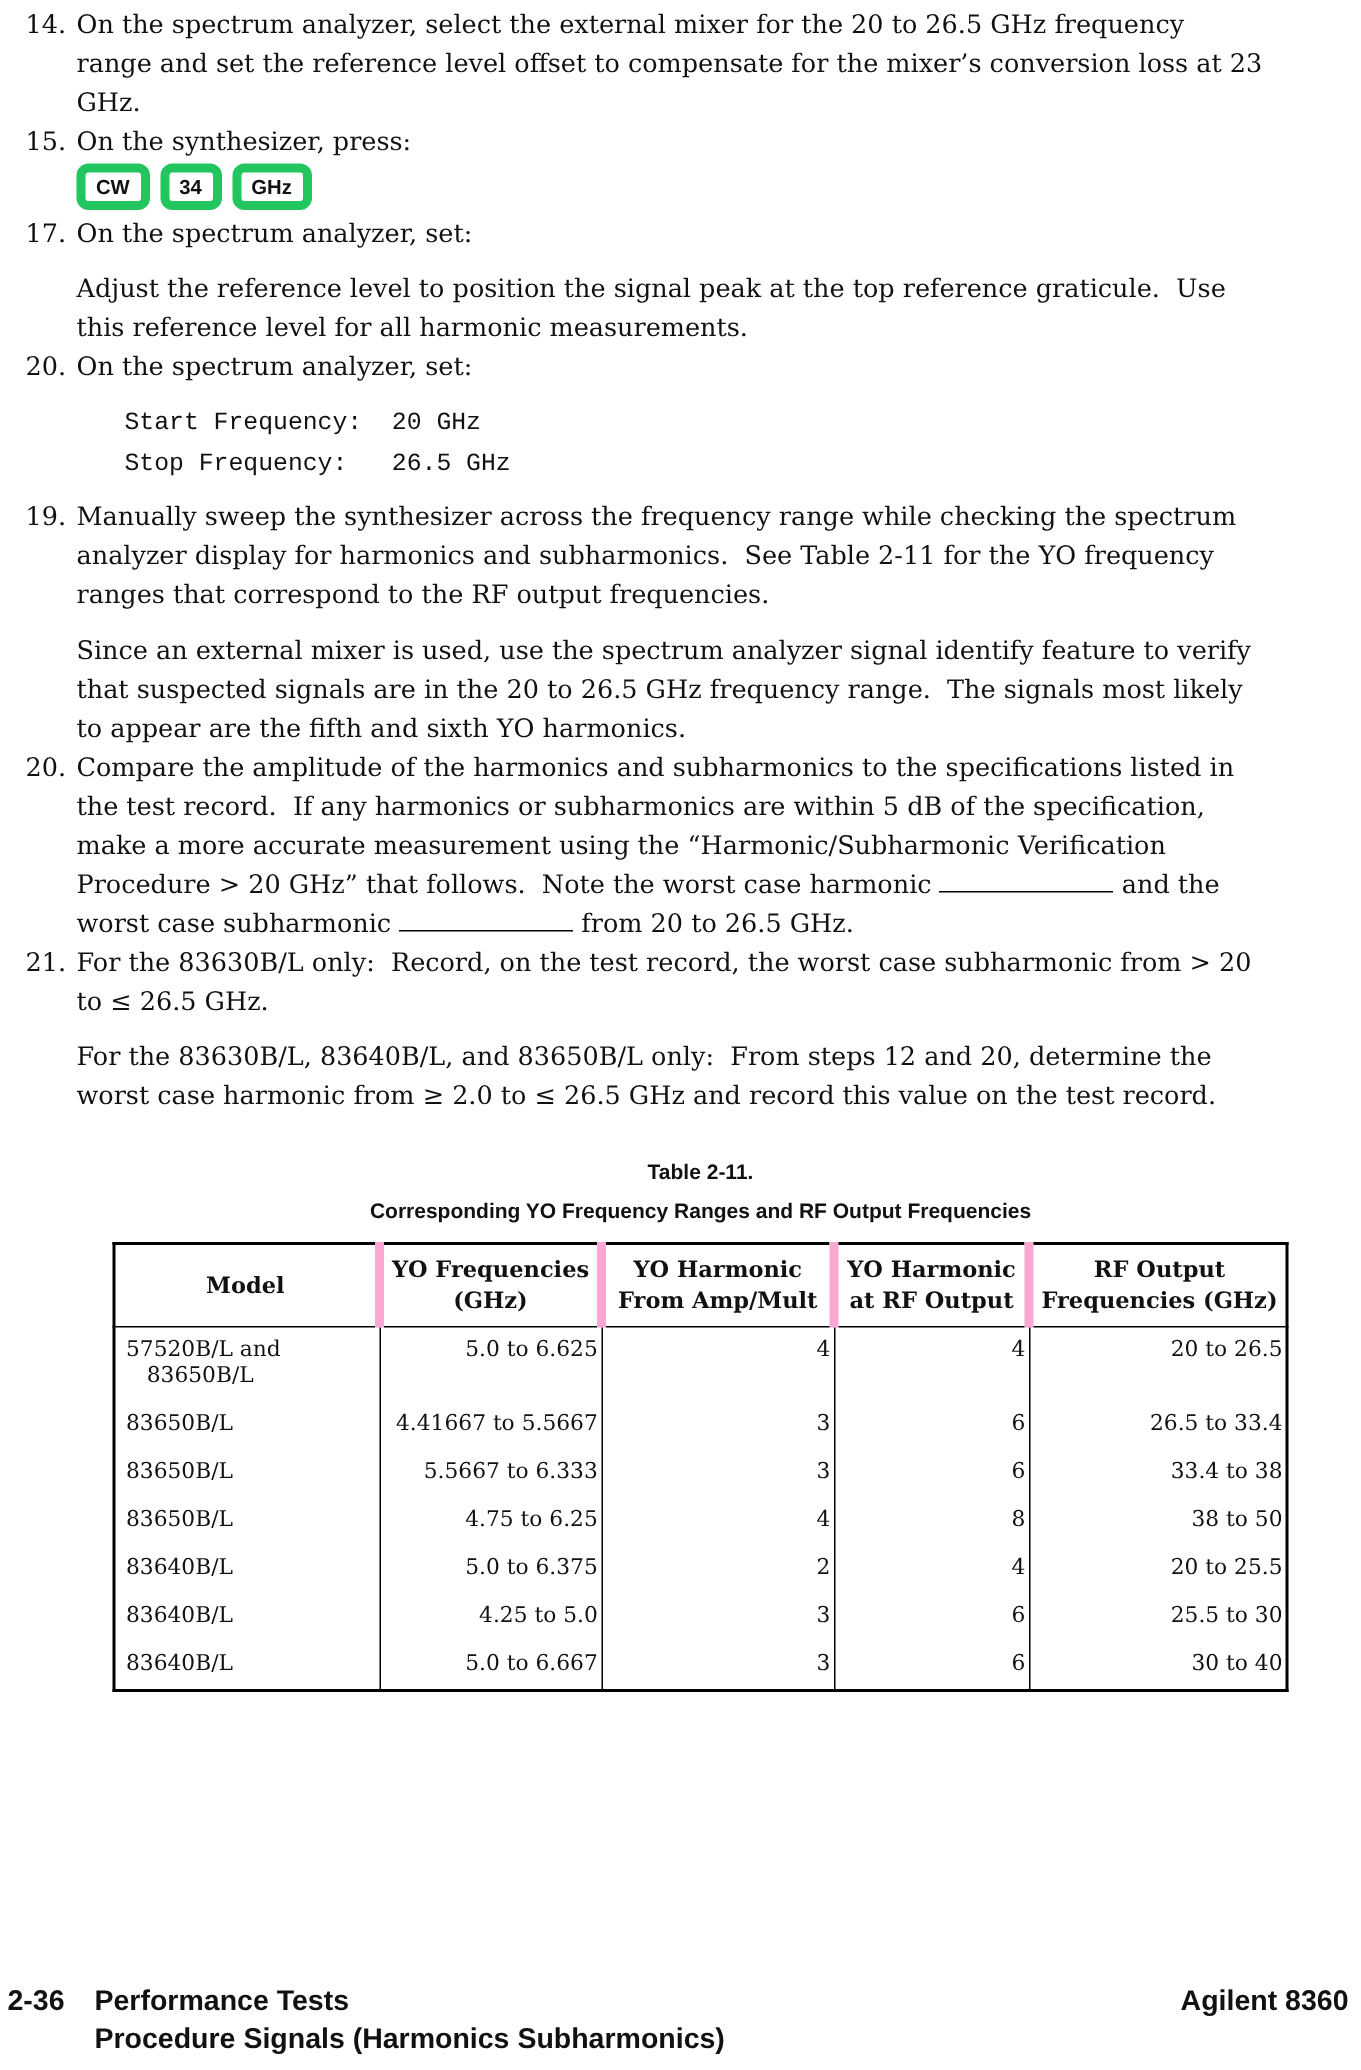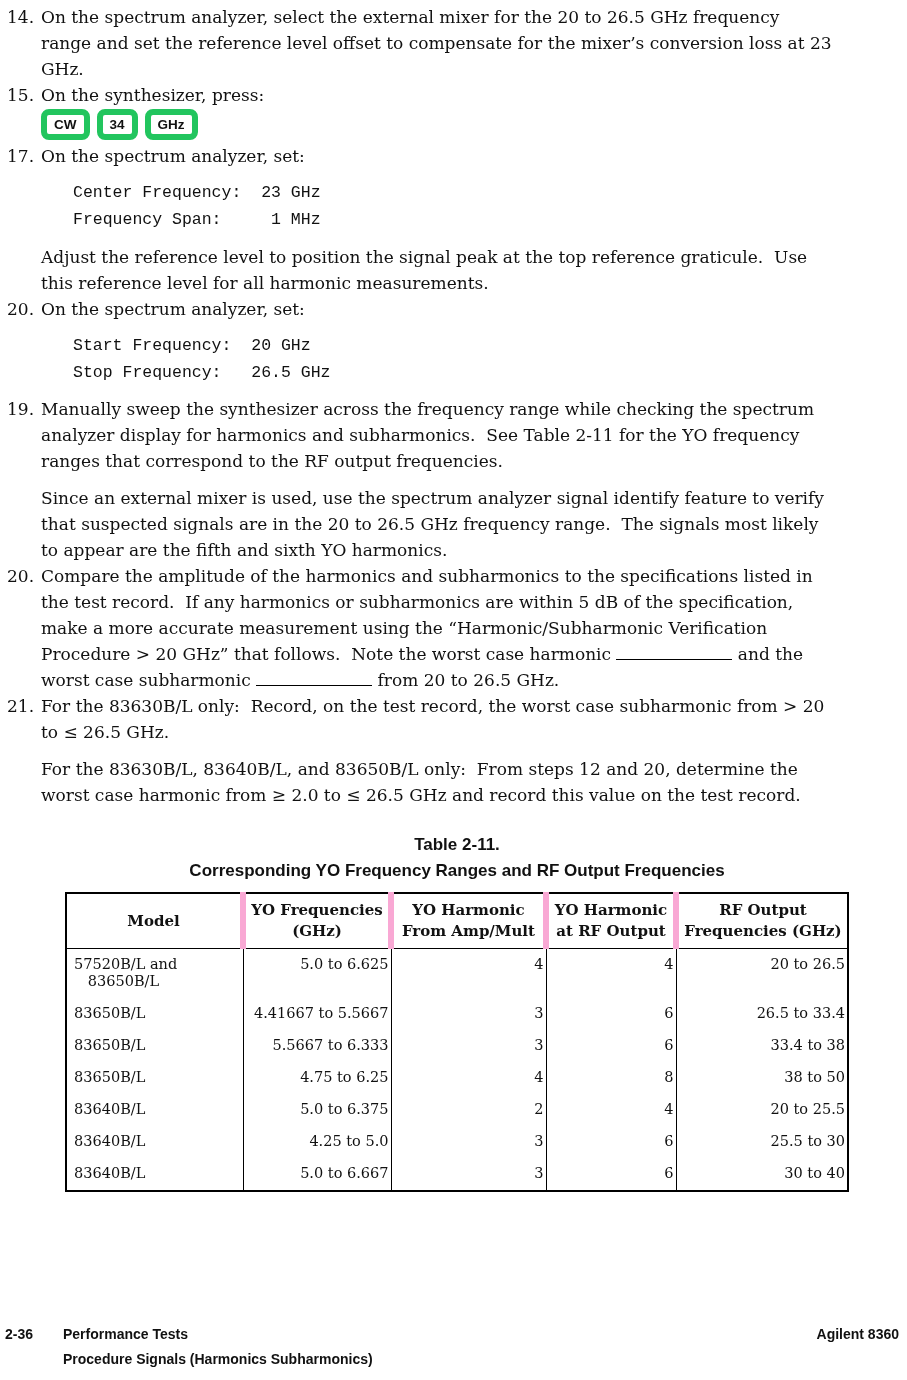--- a/index.html
+++ b/index.html
@@ -4,21 +4,21 @@
 <style>
   html,body{margin:0;padding:0;background:#ffffff;}
   .page{
     position:relative;
     width:907px;height:1380px;
     background:#ffffff;
     color:#111;
     font-family:"DejaVu Serif","Liberation Serif",serif;
     font-size:17px;line-height:26px;
     box-sizing:border-box;
-    padding:4px 8px 0 7px;
+    padding:4px 8px 0 17px;
     overflow:hidden;
   }
   .step{display:flex;align-items:flex-start;}
   .step .num{flex:0 0 34px;}
   .step .body{flex:1;min-width:0;}
   .t{white-space:pre-wrap;}
   .note{margin:11px 0 0 0;white-space:pre-wrap;}
   .settings{
     font-family:"Liberation Mono","DejaVu Sans Mono",monospace;
     font-size:16.5px;line-height:27px;
@@ -35,21 +35,21 @@
     vertical-align:middle;
   }
   .blank{
     display:inline-block;width:116px;height:3px;
     border-bottom:1.4px solid #000;
   }
   .table-caption{
     margin:24px 0 0 58px;width:784px;
     text-align:center;
     font-family:"Liberation Sans","DejaVu Sans",sans-serif;
-    font-weight:bold;font-size:17px;line-height:26px;
+    font-weight:bold;font-size:14px;line-height:26px;
   }
   table.freq{
     margin:8px 0 0 58px;width:784px;
     border-collapse:collapse;table-layout:fixed;
     border:2px solid #000;
     font-family:"DejaVu Serif","Liberation Serif",serif;
   }
   table.freq th{
     border-left:6px solid #f9a8d4;border-bottom:1px solid #000;
     font-size:15px;font-weight:bold;line-height:21px;
@@ -59,21 +59,21 @@
     border-left:1px solid #000;
     font-size:14.5px;line-height:17px;
     padding:7px 2px 8px 2px;
     text-align:right;vertical-align:top;
   }
   table.freq th:first-child, table.freq td:first-child{border-left:none;}
   table.freq td.model{text-align:left;padding-left:7px;white-space:pre-wrap;}
   .footer{
     position:absolute;left:5px;right:8px;bottom:8px;
     font-family:"Liberation Sans","DejaVu Sans",sans-serif;
-    font-weight:bold;font-size:14px;line-height:25px;
+    font-weight:bold;font-size:19px;line-height:25px;
   }
   .footer-row1{display:flex;}
   .footer .pageno{flex:0 0 58px;}
   .footer .section{flex:1;}
   .footer .brand{text-align:right;}
   .footer-row2{margin-left:58px;}
 </style>
 </head>
 <body>
 
@@ -94,22 +94,20 @@
         <span class="key">CW</span><span class="key">34</span><span class="key">GHz</span>
       </div>
     </div>
   </div>
 
 
   <div class="step">
     <div class="num">17.</div>
     <div class="body">
       <span class="t">On the spectrum analyzer, set:</span>
-      <pre class="settings">Center Frequency:  23 GHz
-Frequency Span:     1 MHz</pre>
       <div class="note">Adjust the reference level to position the signal peak at the top reference graticule.  Use
 this reference level for all harmonic measurements.</div>
     </div>
   </div>
 
   <div class="step">
     <div class="num">20.</div>
     <div class="body">
       <span class="t">On the spectrum analyzer, set:</span>
       <pre class="settings">Start Frequency:  20 GHz

